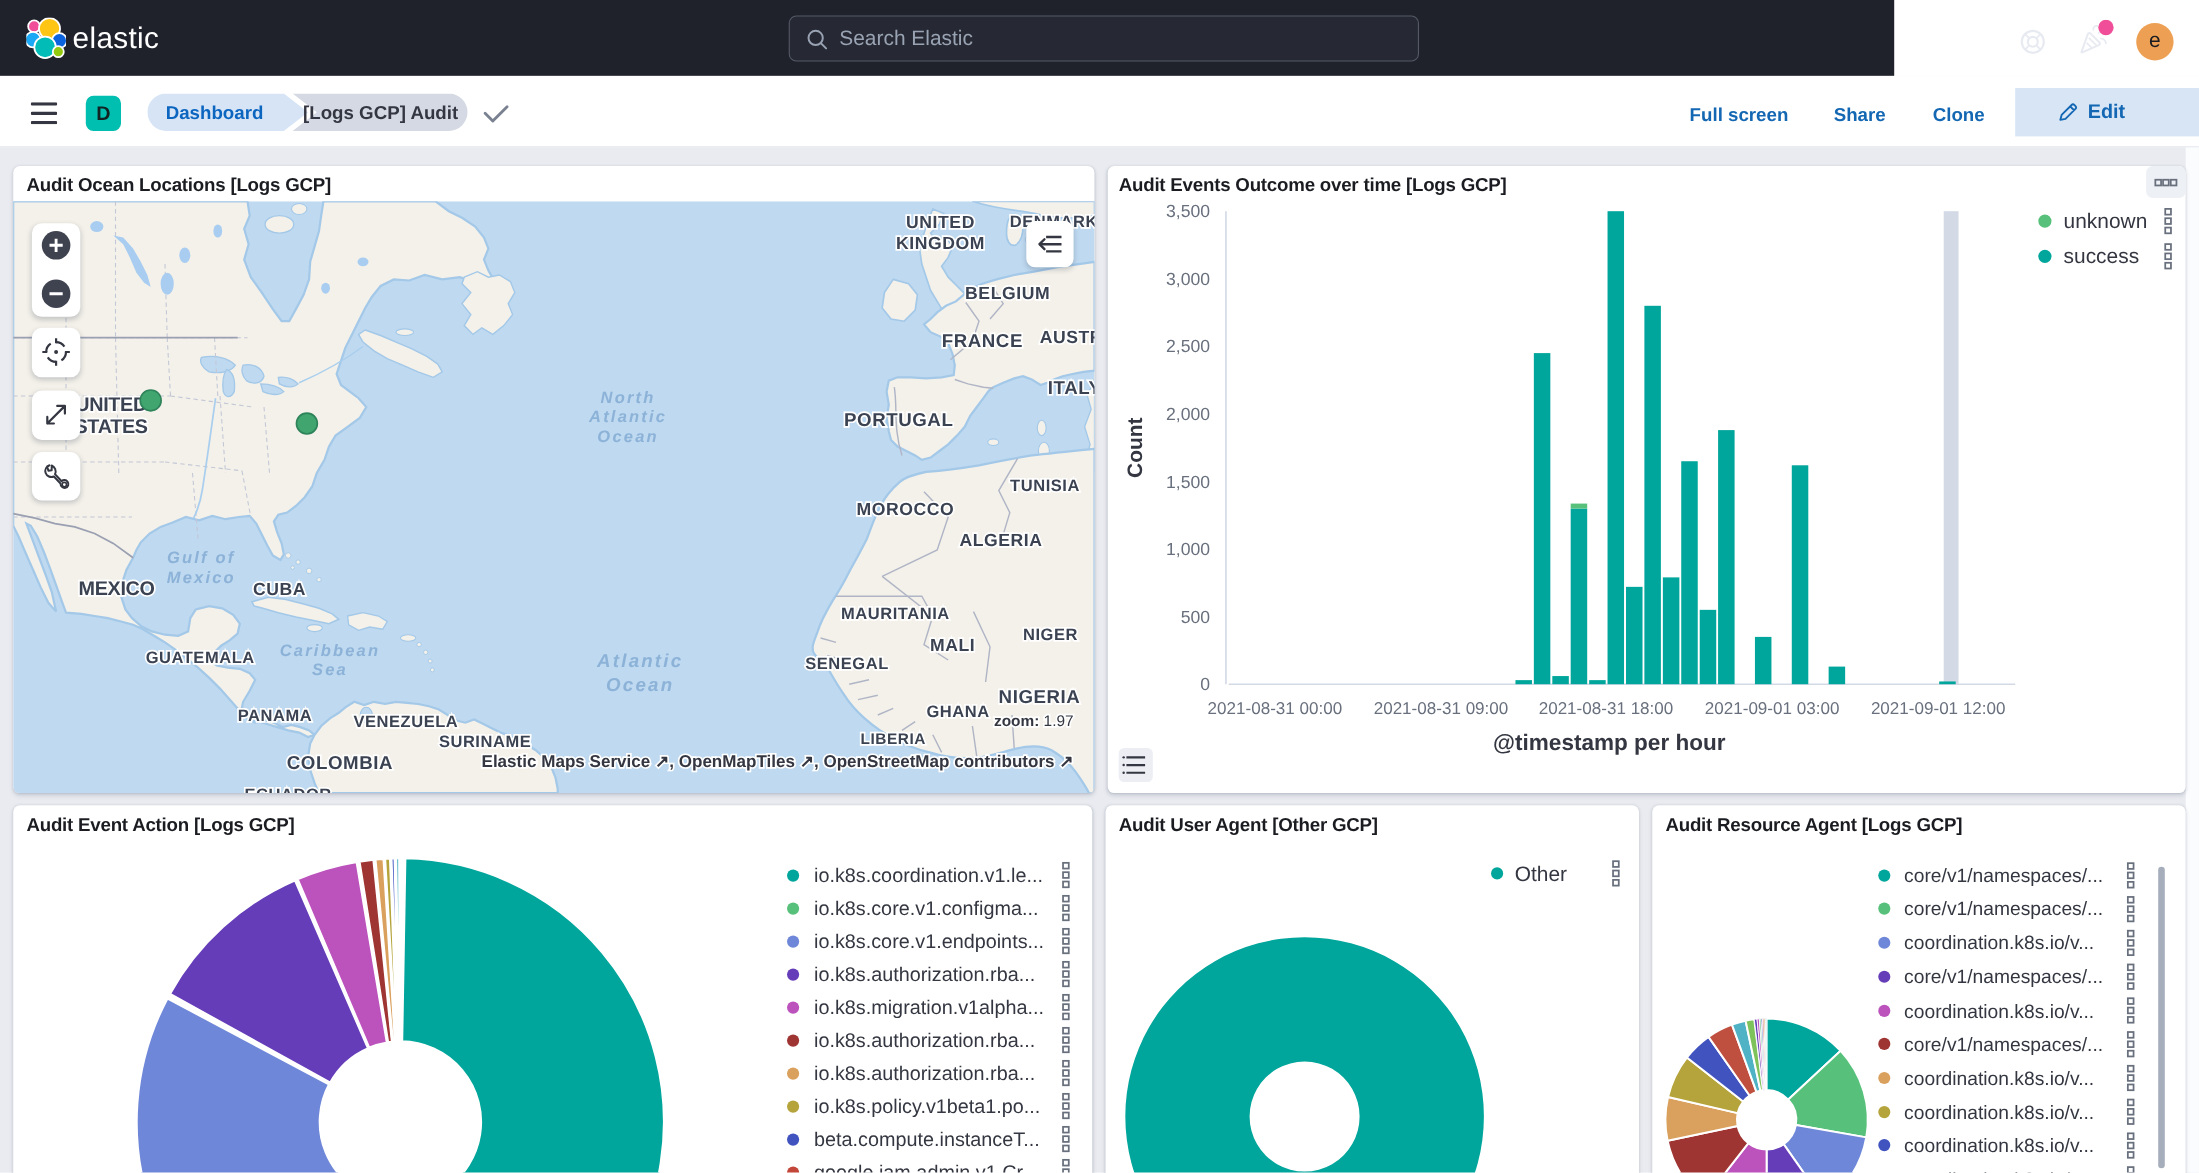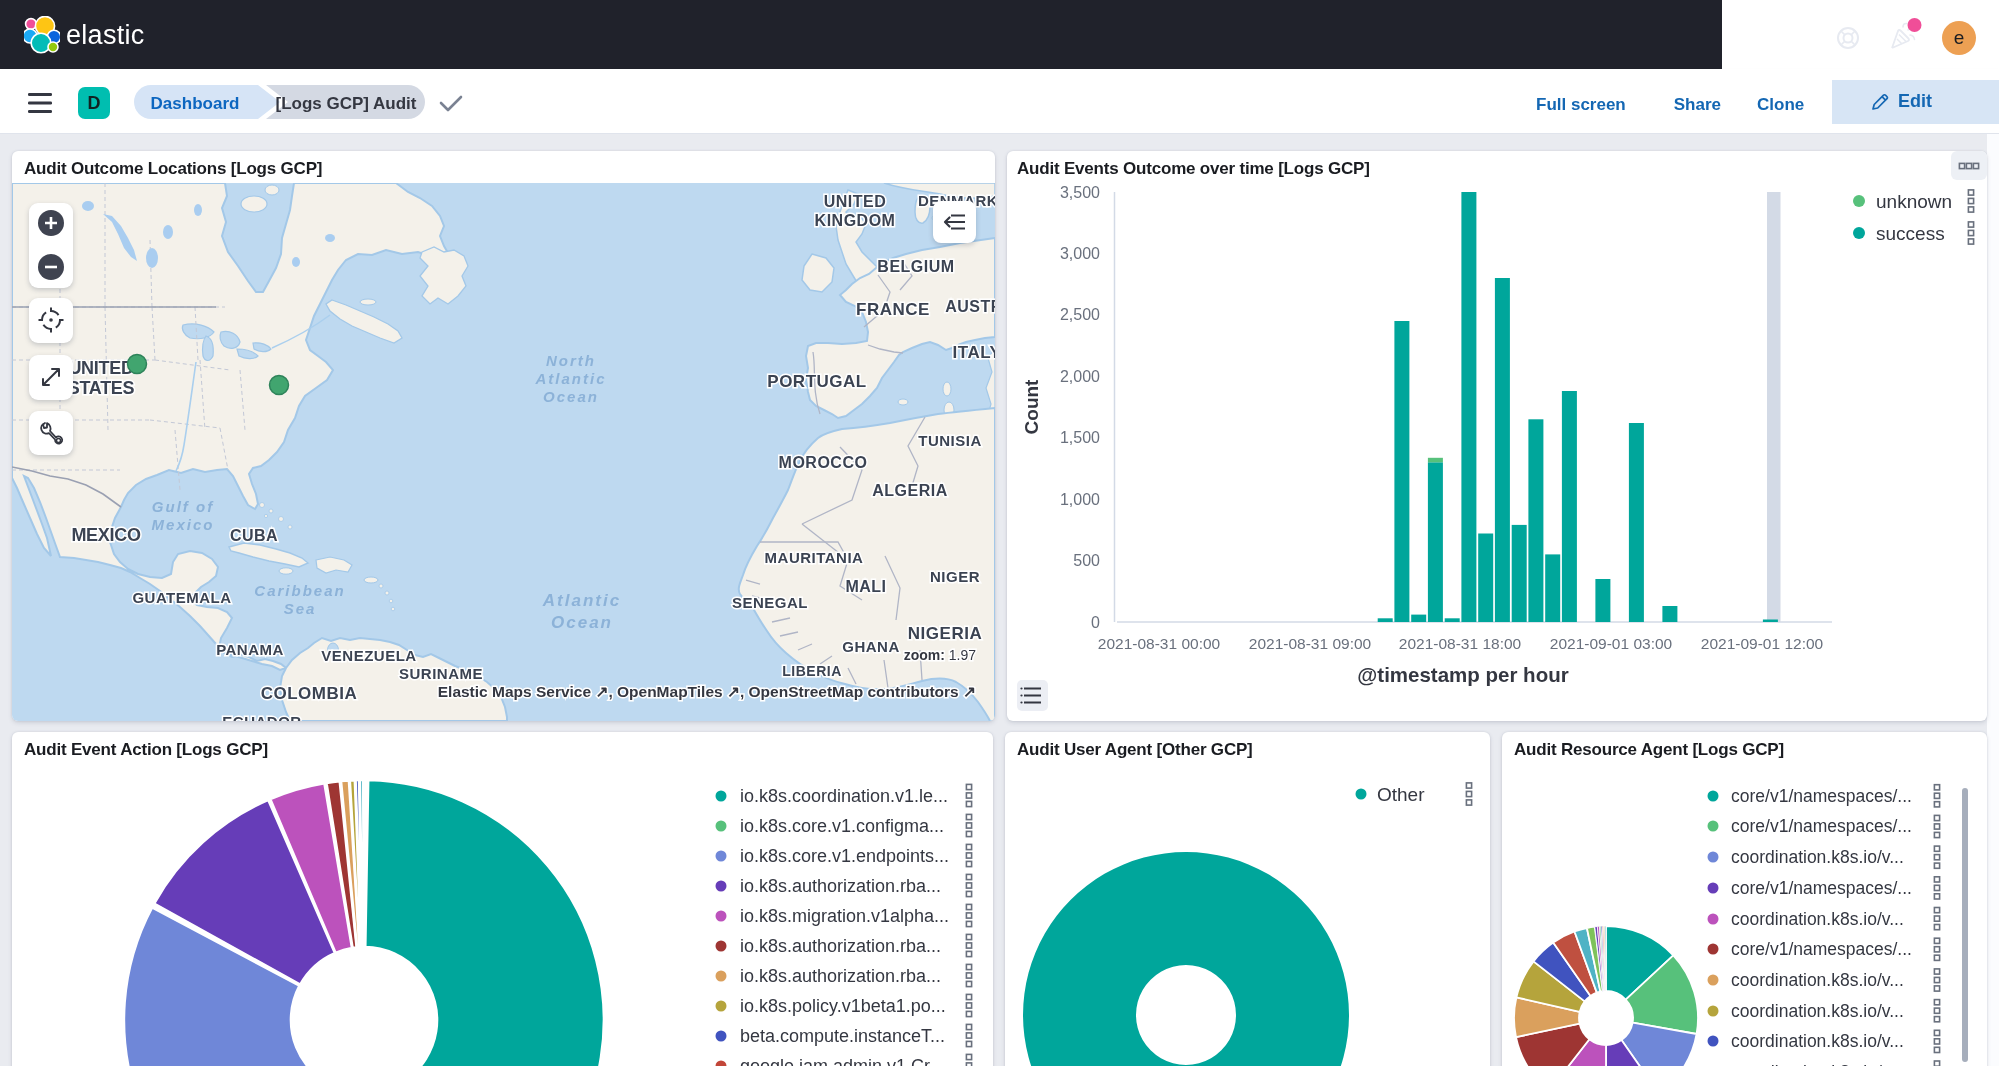--- a/index.html
+++ b/index.html
@@ -11,20 +11,27 @@
 <div class="abs" style="left:0;top:0;width:1722px;height:69px;background:#20222b;">
   <svg class="abs" style="left:24px;top:16px;" width="36" height="38" viewBox="0 0 36 38">
     <circle cx="7" cy="8" r="5.4" fill="#f04e98" stroke="#fff" stroke-width="1.6"></circle>
     <circle cx="6" cy="20" r="7" fill="#1ba9f5" stroke="#fff" stroke-width="1.6"></circle>
     <circle cx="21" cy="10" r="9.6" fill="#fec514" stroke="#fff" stroke-width="1.6"></circle>
     <circle cx="30" cy="21" r="6.8" fill="#0b64dd" stroke="#fff" stroke-width="1.6"></circle>
     <circle cx="17" cy="27" r="9.8" fill="#02bcb7" stroke="#fff" stroke-width="1.6"></circle>
     <circle cx="29" cy="31" r="5" fill="#93c90e" stroke="#fff" stroke-width="1.6"></circle>
   </svg>
   <div class="abs" style="left:66px;top:20px;font-size:27px;font-weight:400;color:#fff;letter-spacing:.3px;">elastic</div>
+  <div class="abs" style="left:717px;top:14px;width:573px;height:42px;border:1px solid #545a66;border-radius:7px;background:#262933;">
+     <svg class="abs" style="left:14px;top:10px;" width="22" height="22" viewBox="0 0 22 22">
+        <circle cx="9.5" cy="9.5" r="6.5" fill="none" stroke="#98a2b3" stroke-width="1.8"></circle>
+        <path d="M14.2,14.2 L19,19" stroke="#98a2b3" stroke-width="1.8" stroke-linecap="round"></path>
+      </svg>
+     <div class="abs" style="left:45px;top:10px;font-size:19px;color:#99a3b3;">Search Elastic</div>
+  </div>
   <svg class="abs" style="left:1836px;top:26px;" width="24" height="24" viewBox="0 0 24 24">
     <circle cx="12" cy="12" r="10" fill="none" stroke="#e7eaf1" stroke-width="2"></circle>
     <circle cx="12" cy="12" r="4.5" fill="none" stroke="#e7eaf1" stroke-width="2"></circle>
     <path d="M8.9,8.9 L5.2,5.2 M15.1,8.9 L18.8,5.2 M8.9,15.1 L5.2,18.8 M15.1,15.1 L18.8,18.8" stroke="#e7eaf1" stroke-width="1.6"></path>
   </svg>
   <svg class="abs" style="left:1886px;top:18px;" width="38" height="36" viewBox="0 0 38 36">
     <path d="M6,30 L12,13 Q13,11 15,13 L22,20 Q24,22 22,23 L6,30" fill="none" stroke="#e7eaf1" stroke-width="1.8" stroke-linejoin="round"></path>
     <path d="M11,21 L16,26 M13,16.5 L20,23.5" stroke="#e7eaf1" stroke-width="1.5"></path>
     <path d="M17,9 Q17,5 21,5.5 M24,17 Q28,17.5 28.5,21.5 M22,12 L26.5,7.5" fill="none" stroke="#e7eaf1" stroke-width="1.6" stroke-linecap="round"></path>
     <circle cx="28.5" cy="7" r="7" fill="#f04e98"></circle>
@@ -41,33 +48,33 @@
   <svg class="abs" style="left:134px;top:16px;" width="300" height="34" viewBox="0 0 300 34">
     <path d="M17,0 H124 L146,17 L124,34 H17 A17,17 0 0 1 0,17 A17,17 0 0 1 17,0 Z" fill="#d6e4f6"></path>
     <path d="M132,0 H274 A17,17 0 0 1 291,17 A17,17 0 0 1 274,34 H132 L154,17 Z" fill="#d4d9e3"></path>
     <text x="61" y="23.5" text-anchor="middle" font-size="17" font-weight="700" fill="#0c66c0">Dashboard</text>
     <text x="212" y="23.5" text-anchor="middle" font-size="17" font-weight="700" fill="#343741">[Logs GCP] Audit</text>
   </svg>
   <svg class="abs" style="left:438px;top:24px;" width="26" height="22" viewBox="0 0 26 22">
       <path d="M3,10 L10,17 L23,4" fill="none" stroke="#7a8292" stroke-width="2.6" stroke-linecap="round" stroke-linejoin="round"></path>
     </svg>
   <div class="abs" style="left:1536px;top:26px;width:96px;font-size:17px;font-weight:700;color:#1467b3;">Full screen</div>
-  <div class="abs" style="left:1667px;top:26px;width:54px;text-align:right;font-size:17px;font-weight:700;color:#1467b3;">Share</div>
+  <div class="abs" style="left:1667px;top:26px;width:54px;text-align:left;font-size:17px;font-weight:700;color:#1467b3;">Share</div>
   <div class="abs" style="left:1757px;top:26px;width:51px;font-size:17px;font-weight:700;color:#1467b3;">Clone</div>
   <div class="abs" style="left:1832px;top:11px;width:176px;height:44px;border-radius:0;background:#d7e5f5;">
     <svg class="abs" style="left:38px;top:12px;" width="20" height="20" viewBox="0 0 20 20">
         <path d="M3,17 L4.2,12.5 L13.5,3.2 Q14.5,2.2 15.7,3.4 L16.8,4.5 Q18,5.7 17,6.7 L7.7,16 L3,17 Z M12,4.7 L15.5,8.2" fill="none" stroke="#1467b3" stroke-width="1.7" stroke-linejoin="round"></path>
       </svg>
     <div class="abs" style="left:66px;top:11px;font-size:18px;font-weight:700;color:#1467b3;">Edit</div>
   </div>
 </div>
 <div id="content"></div>
 <div class="abs" style="left:1987px;top:134px;width:12px;height:932px;background:#fbfcfe;"></div>
 <div class="panel" style="left:12px;top:151px;width:983px;height:570px;">
-  <div class="ptitle">Audit Outcome Locations [Logs GCP]</div>
+  <div class="ptitle">Audit Ocean Locations [Logs GCP]</div>
 </div>
 <svg class="abs" style="left:12px;top:183px;border-radius:0 0 6px 6px;" width="983" height="538" viewBox="12 183 983 538">
     <rect x="12" y="183" width="983" height="538" fill="#bed9f0"></rect>
     <path d="M12,183 L225,183 L227,196 L222,208 L226,222 L222,236 L228,252 L238,266 L248,281 L256,292 L263,292 L269,281 L276,268 L281,254 L282,238 L286,224 L290,210 L292,196 L294,183 L396,183 L408,192 L420,198 L432,206 L440,216 L444,226 L440,236 L444,246 L448,253 L434,257 L418,252 L402,254 L386,250 L372,255 L358,254 L346,260 L338,270 L332,280 L326,292 L320,304 L314,316 L310,328 L306,340 L310,350 L318,356 L326,362 L333,370 L327,380 L316,388 L305,396 L299,406 L295,418 L288,430 L284,442 L277,452 L269,460 L261,466 L253,468 L249,474 L252,484 L256,494 L258,504 L255,509 L248,505 L243,496 L238,486 L233,476 L227,469 L217,470 L205,472 L193,469 L181,473 L169,470 L157,475 L146,479 L136,485 L128,493 L124,500 L121,507 L115,518 L111,530 L110,542 L114,554 L120,562 L128,569 L138,574 L150,577 L162,578 L171,574 L173,562 L178,554 L190,551 L202,553 L212,559 L218,567 L216,576 L209,582 L201,587 L195,593 L189,599 L197,605 L207,607 L218,608 L227,612 L232,618 L227,628 L221,638 L219,648 L224,653 L232,657 L241,655 L249,657 L257,661 L265,659 L273,661 L281,664 L286,668 L280,670 L272,666 L262,664 L252,661 L242,658 L232,655 L224,651 L216,644 L208,635 L200,626 L190,616 L180,607 L170,599 L160,591 L150,584 L140,578 L130,572 L121,568 L110,565 L98,562 L86,560 L74,558 L60,557 L56,546 L51,532 L46,518 L40,502 L34,488 L28,478 L24,476 L30,492 L36,508 L42,524 L47,538 L51,556 L44,548 L37,534 L30,518 L23,502 L17,488 L12,478 Z" fill="#f4f1ea" stroke="#a3c8e8" stroke-width="2"></path>
     <ellipse cx="254" cy="204" rx="13" ry="8" fill="#f4f1ea" stroke="#a3c8e8" stroke-width="1.2"></ellipse>
     <ellipse cx="272" cy="190" rx="7" ry="5" fill="#f4f1ea" stroke="#a3c8e8" stroke-width="1"></ellipse>
     <path d="M422,252 L434,247 L444,252 L454,250 L464,256 L468,266 L462,276 L466,286 L458,296 L448,304 L438,298 L430,304 L422,296 L428,286 L420,276 L428,266 L420,258 Z" fill="#f4f1ea" stroke="#a3c8e8" stroke-width="1.3"></path>
     <path d="M332,300 L346,305 L360,311 L374,317 L388,324 L398,331 L402,338 L394,343 L380,338 L366,332 L352,326 L340,319 L330,311 L326,304 Z" fill="#f4f1ea" stroke="#a3c8e8" stroke-width="1.3"></path>
     <ellipse cx="368" cy="302" rx="8" ry="3" fill="#f4f1ea" stroke="#a3c8e8" stroke-width="1"></ellipse>
     <path d="M286,668 L292,660 L300,653 L308,648 L314,643 L322,638 L331,641 L340,638 L350,640 L360,638 L370,639 L380,640 L390,642 L399,645 L407,650 L415,655 L423,657 L431,654 L439,658 L447,662 L455,666 L463,669 L471,672 L479,677 L487,682 L495,689 L501,697 L505,707 L507,717 L507,721 L290,721 L286,712 L282,700 L280,688 L282,676 Z" fill="#f4f1ea" stroke="#a3c8e8" stroke-width="2"></path>

